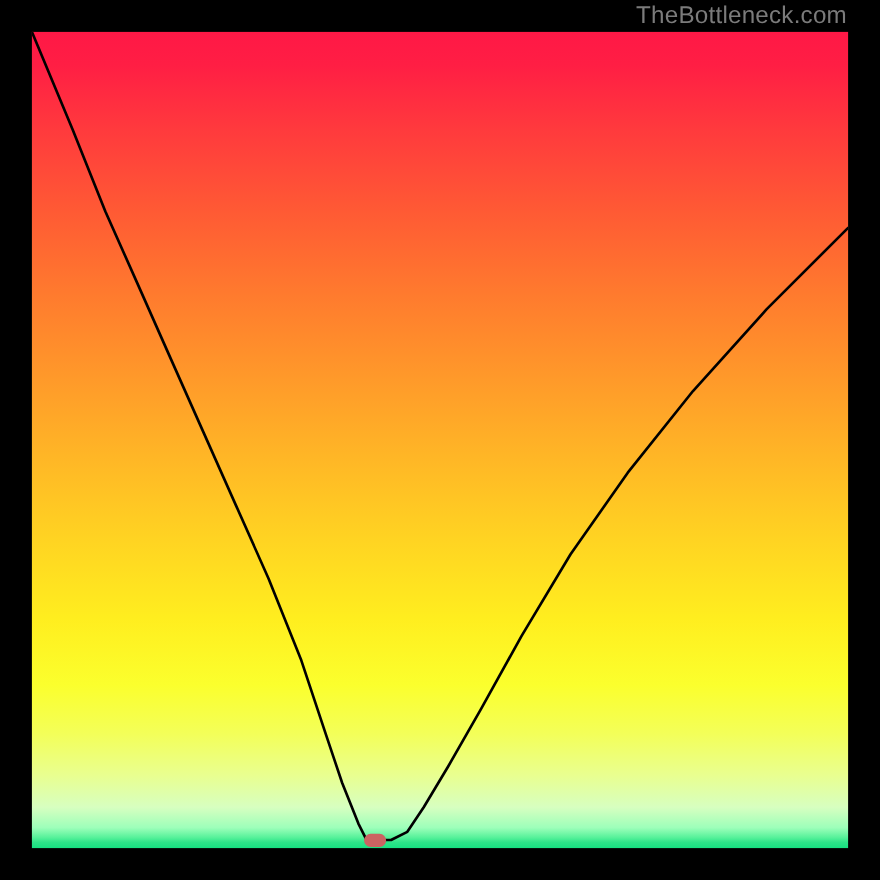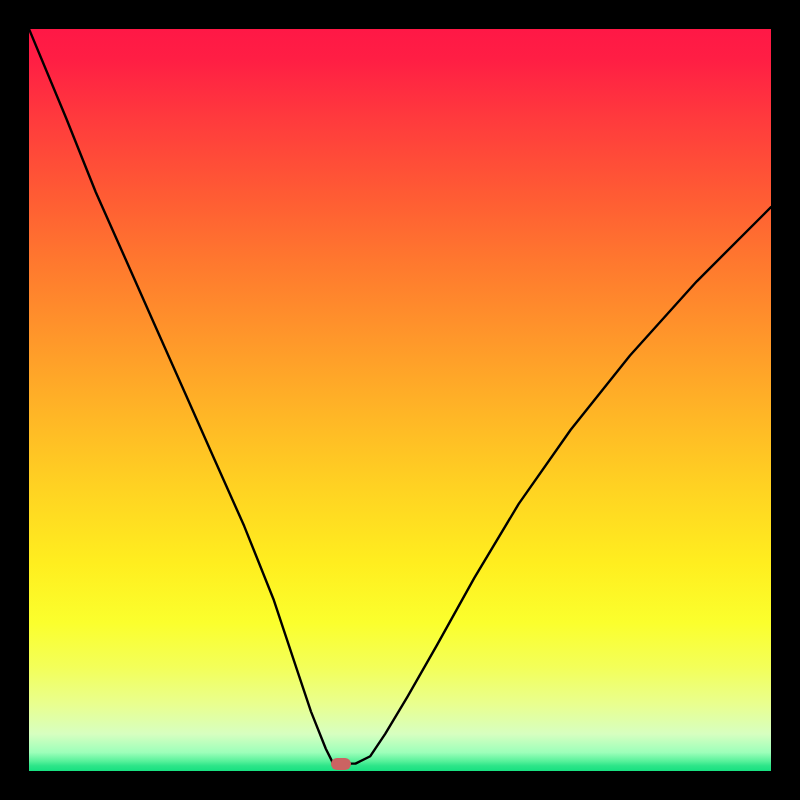--- a/index.html
+++ b/index.html
@@ -66,20 +66,21 @@
     height: 12px;
     border-radius: 6px;
     background: #cb6362;
     transform: translate(-50%, -50%);
   }
 </style>
 </head>
 <body>
 
 <div class="frame">
+  <div class="watermark">TheBottleneck.com</div>
 
   <div class="plot">
     <svg class="curve" viewBox="0 0 742 742" preserveAspectRatio="none">
       <path id="curve-path" fill="none" stroke="#000" stroke-width="2.4" stroke-linecap="round" stroke-linejoin="round" d="M0.0 0.0 L37.1 89.0 L66.8 163.2 L96.5 230.0 L126.1 296.8 L155.8 363.6 L185.5 430.4 L215.2 497.1 L244.9 571.3 L267.1 638.1 L282.0 682.6 L296.8 719.7 L304.2 734.6 L311.6 734.6 L326.5 734.6 L341.3 727.2 L356.2 704.9 L378.4 667.8 L408.1 615.9 L445.2 549.1 L489.7 474.9 L541.7 400.7 L601.0 326.5 L667.8 252.3 L742.0 178.1"></path>
     </svg>
     <div id="marker" class="marker" style="left: 311.64px; top: 734.58px;"></div>
   </div>
 </div>
 
 </body></html>

